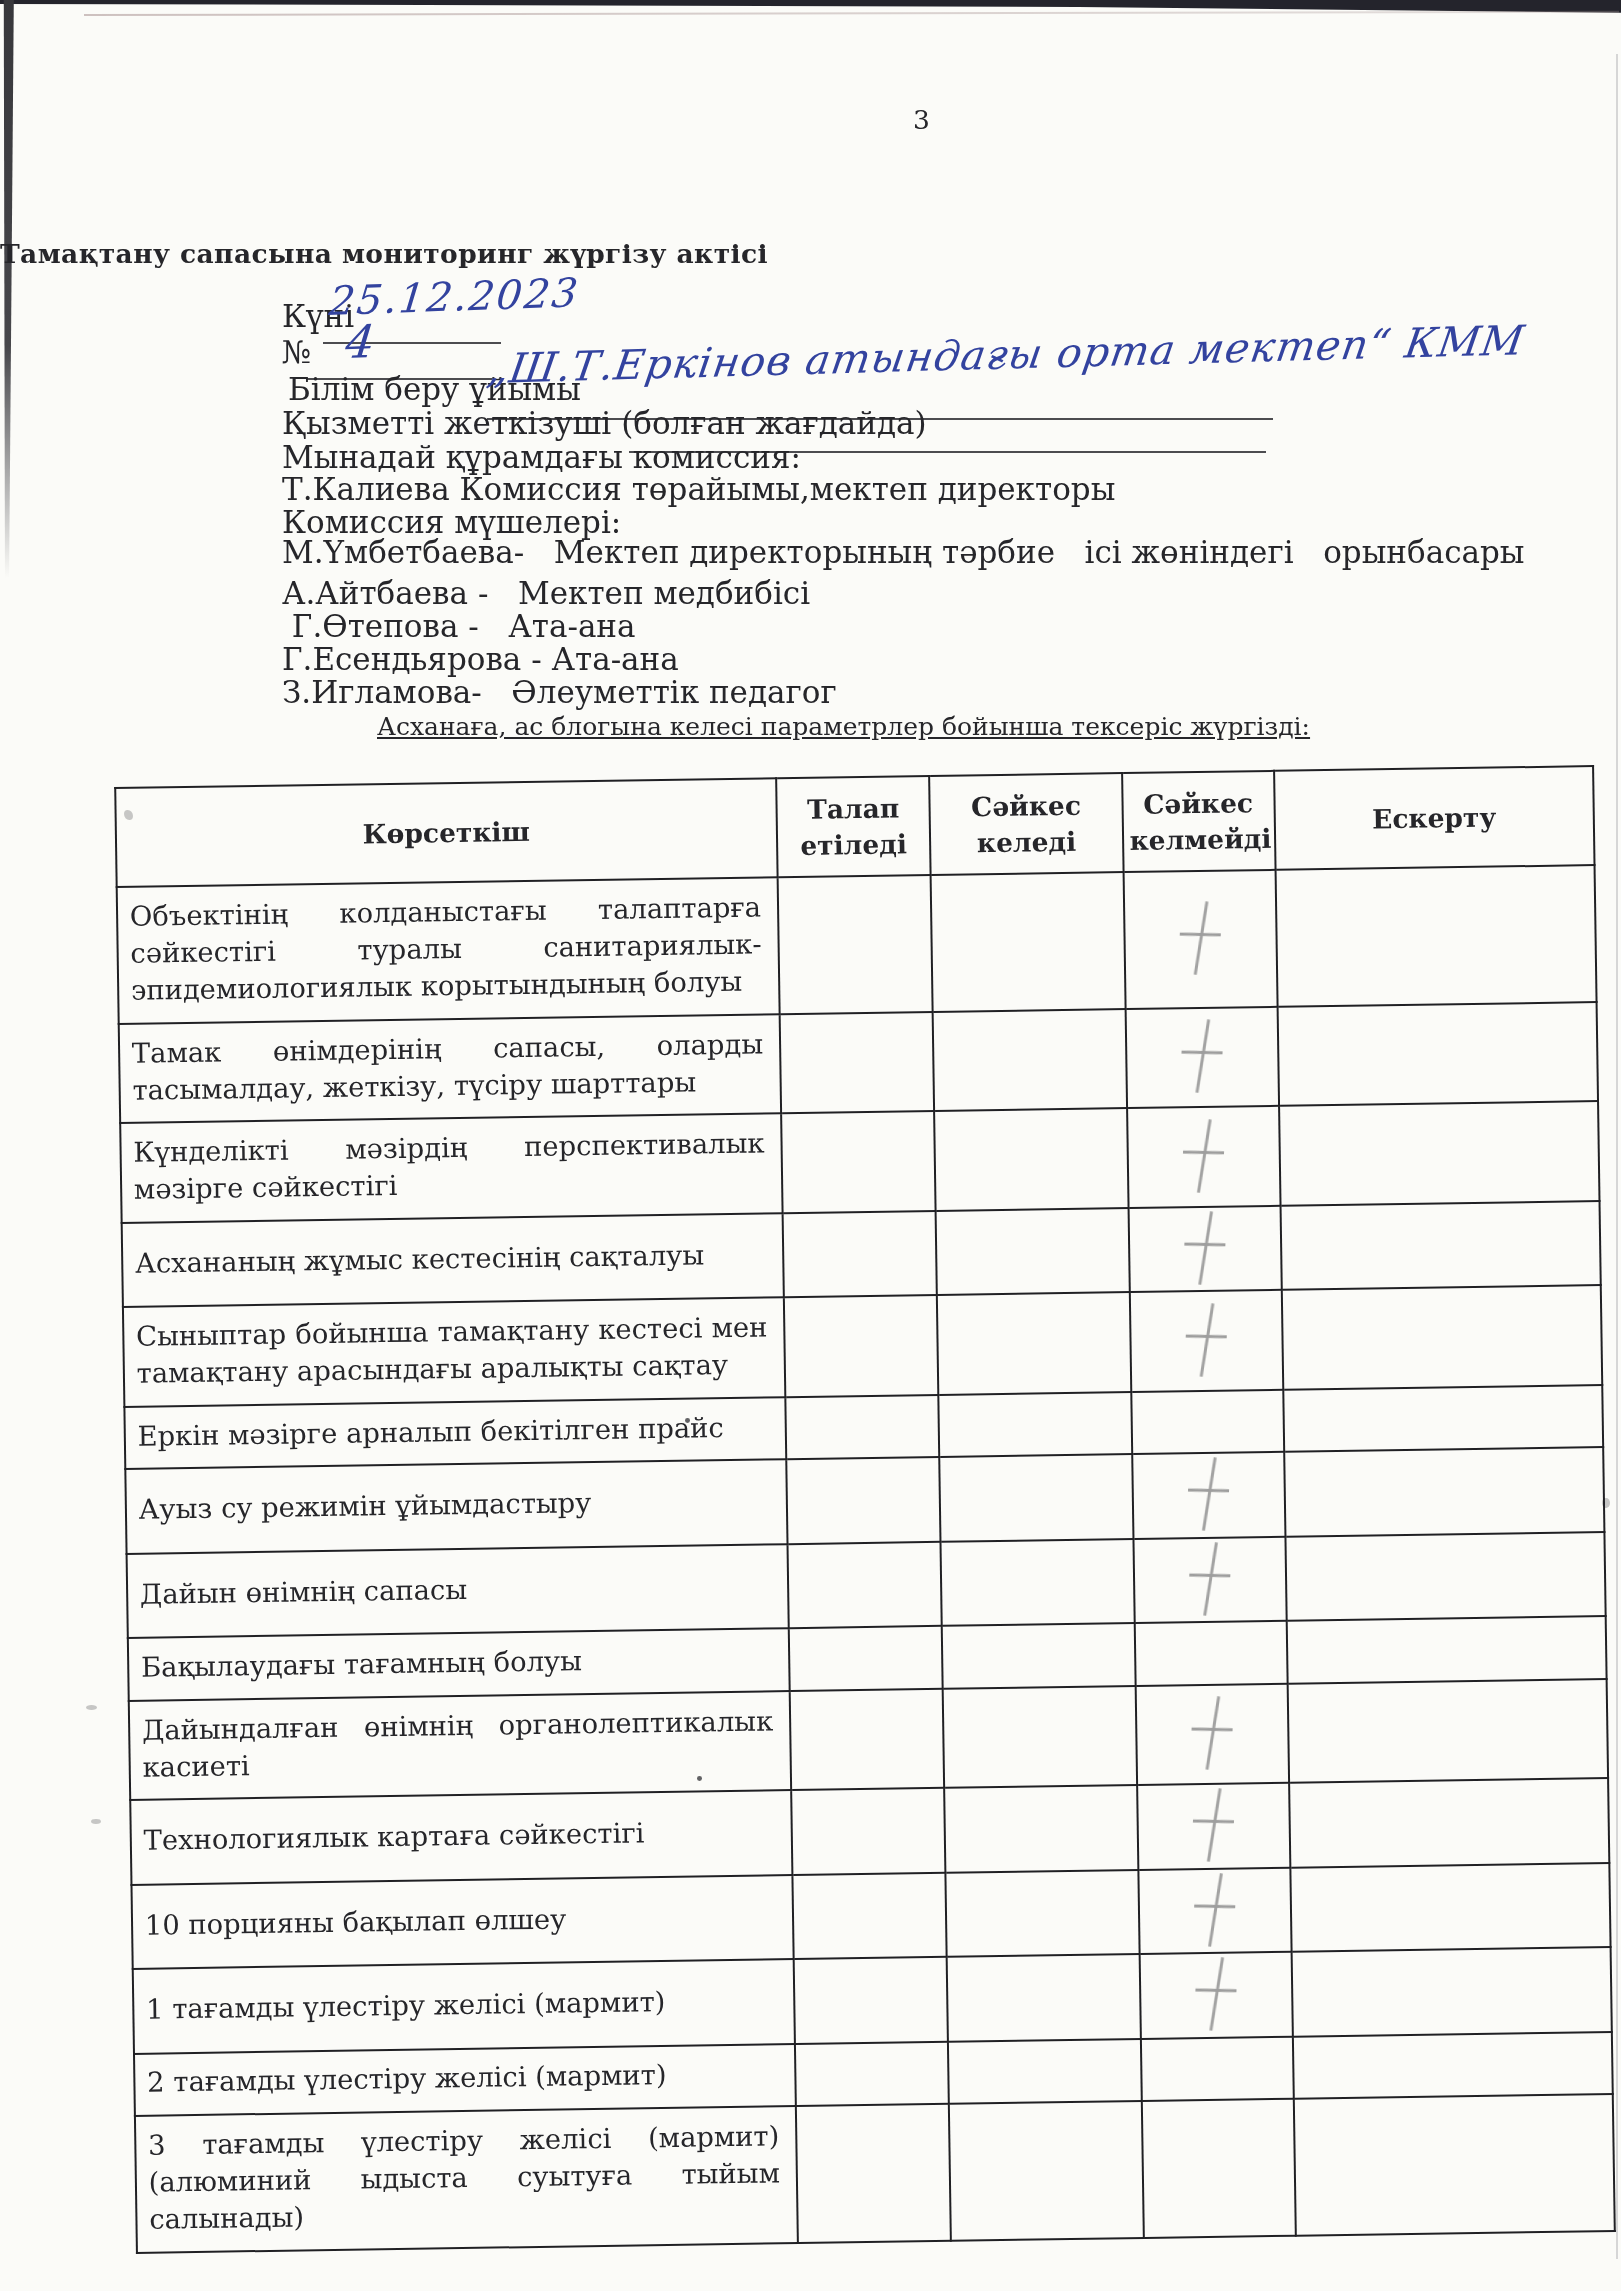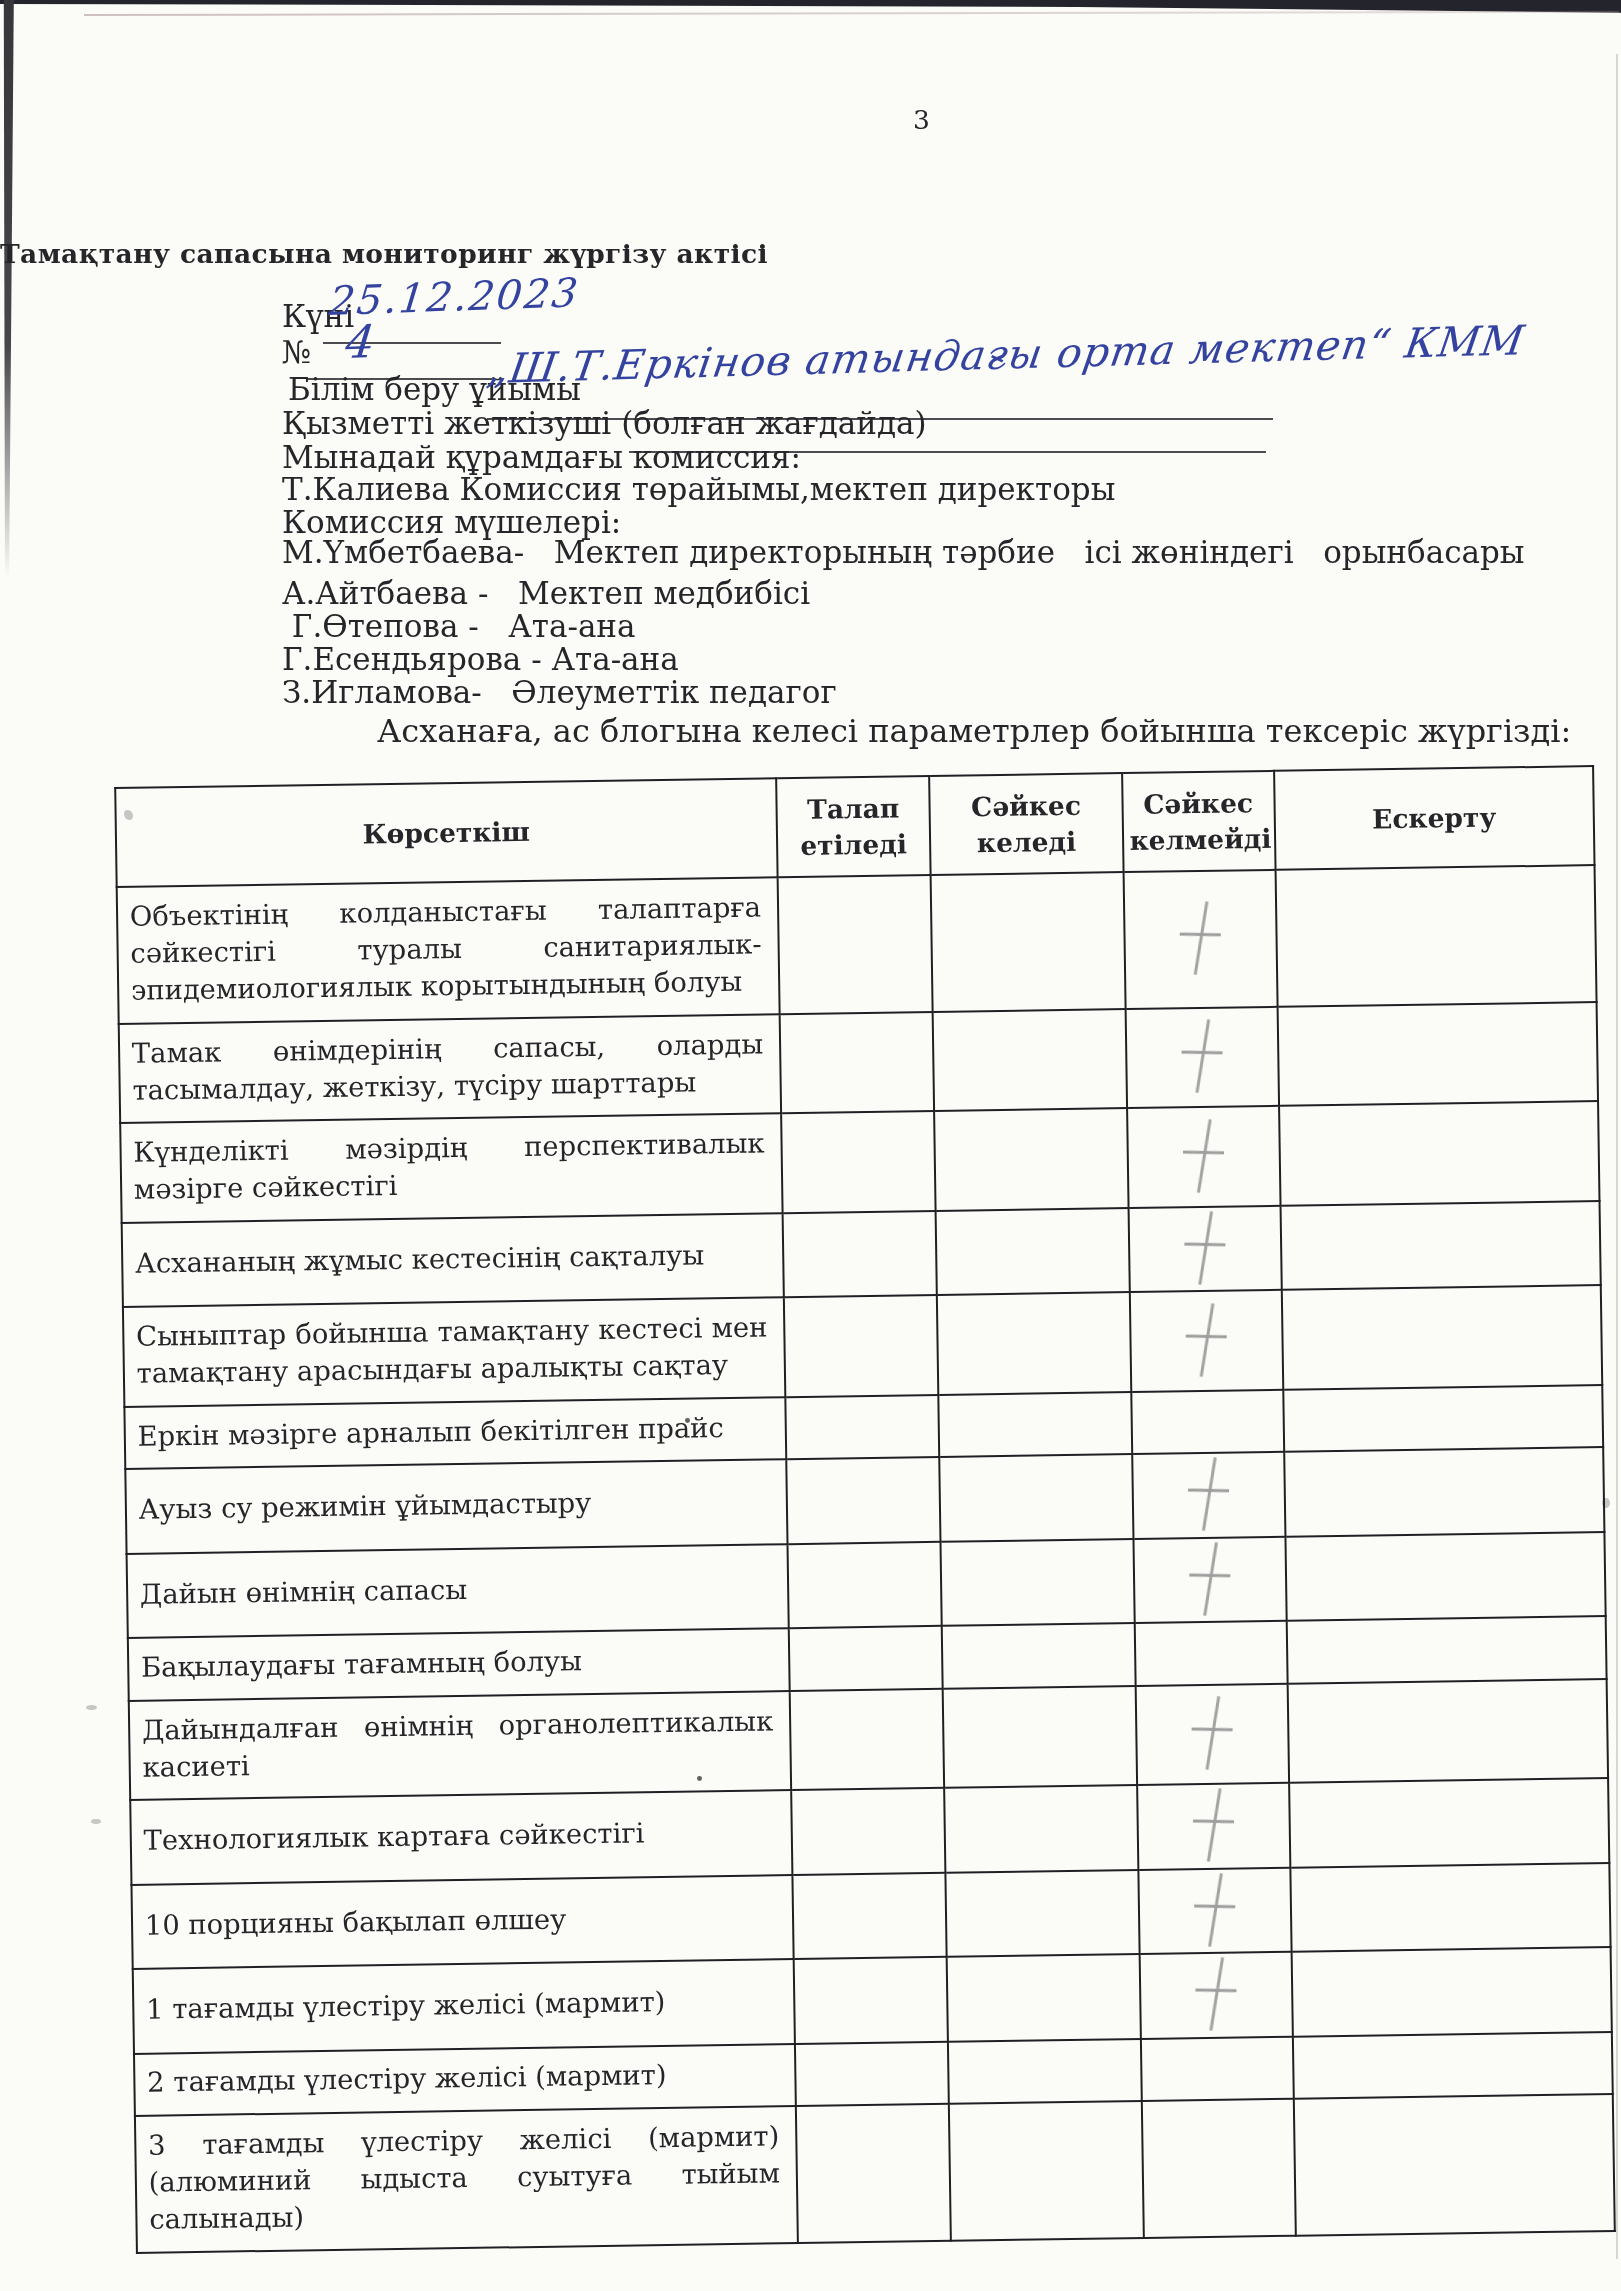--- a/index.html
+++ b/index.html
@@ -30,21 +30,21 @@
     position:absolute;left:84px;top:13.7px;width:1535px;height:2px;
     background:linear-gradient(to right,rgba(160,135,135,.5),rgba(175,160,160,.3));
     transform:rotate(-0.12deg);transform-origin:left top;
   }
   .speck{position:absolute;background:#9a9a9a;opacity:.55;border-radius:50%;}
   .speck.dot-dark{background:#3c3c40;opacity:.8;}
   
   .page-number{position:absolute;left:853px;top:104px;width:137px;text-align:center;font-size:26.5px;}
   .doc-title{position:absolute;left:0;top:238px;width:1562px;font-weight:bold;font-size:26.5px;letter-spacing:0.4px;}
   .line{position:absolute;font-size:31px;white-space:pre-wrap;}
-  .lead{position:absolute;left:377px;top:712px;font-size:32px;}
+  .lead{position:absolute;left:377px;top:712px;font-size:25px;text-decoration:underline;}
   .rule{position:absolute;height:2px;background:#4c4c50;}
   
   .ink{
     position:absolute;
     font-family:"DejaVu Serif","Liberation Serif",serif;
     font-style:italic;
     color:#33439f;
     transform:skewX(-8deg) rotate(-2deg);
     transform-origin:left bottom;
     white-space:nowrap;

